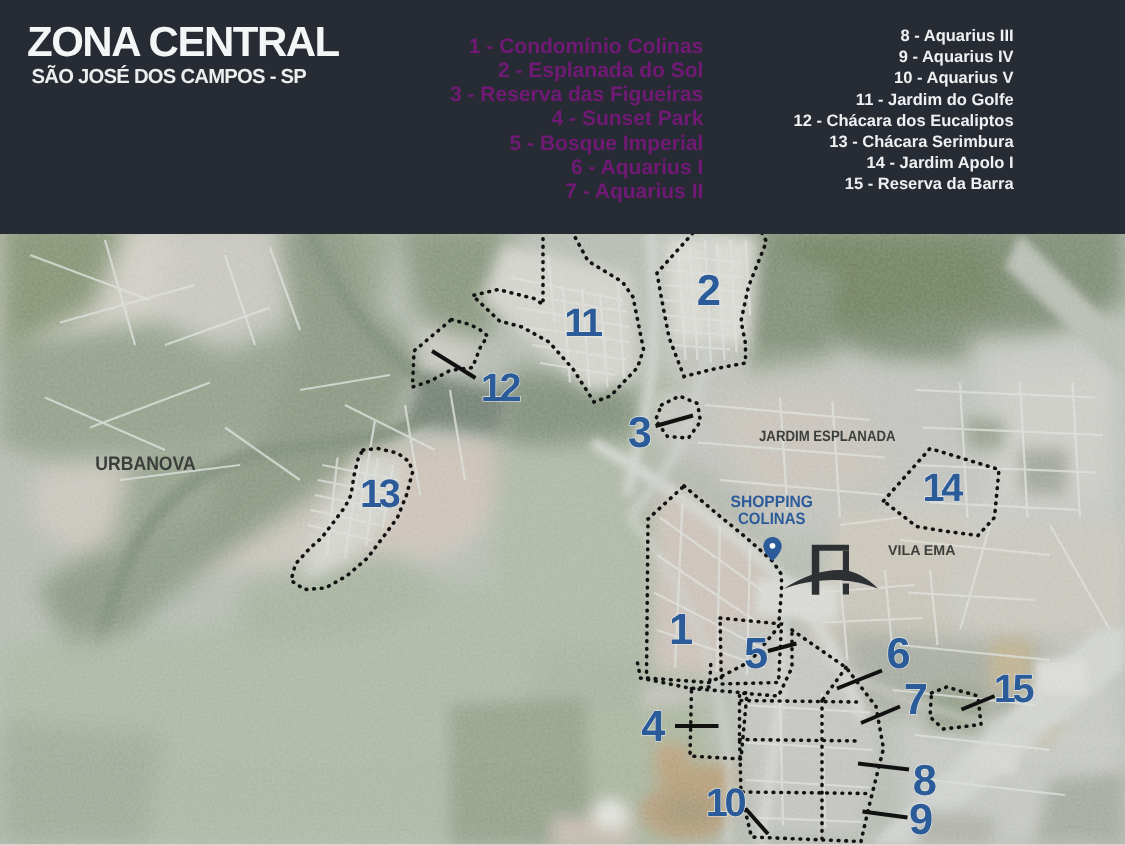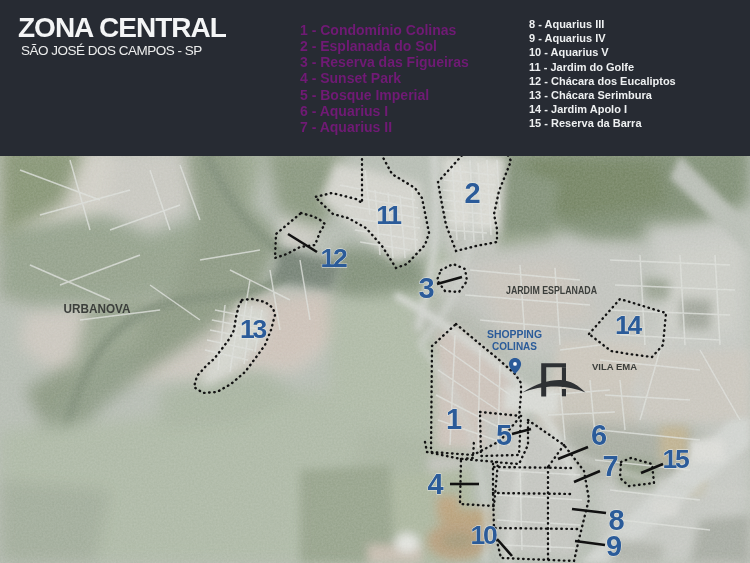--- a/index.html
+++ b/index.html
@@ -1,22 +1,22 @@
 <!DOCTYPE html>
 <html lang="pt"><head>
 <meta charset="utf-8">
 <title>Zona Central</title>
 <style>
   html,body{margin:0;padding:0;background:#fff;}
   .page{position:relative;width:750px;height:563px;overflow:hidden;
         font-family:"Liberation Sans",sans-serif;background:#b5bdb3;}
   .hdr{position:absolute;left:0;top:0;width:750px;height:156px;background:#272b33;z-index:5;}
-  .title,.subtitle,.leg1,.leg2{z-index:6;}
+  .title,.subtitle,.leg1,.leg2{z-index:6;text-align:right;}
   .title{position:absolute;left:18px;top:12px;color:#f4f5f6;font-size:28px;font-weight:bold;letter-spacing:-1px;}
-  .subtitle{position:absolute;left:21px;top:43px;color:#eceded;font-size:13.5px;font-weight:normal;letter-spacing:-0.5px;}
+  .subtitle{position:absolute;left:21px;top:43px;color:#eceded;font-size:13.5px;font-weight:bold;letter-spacing:-0.5px;}
   .leg1{position:absolute;left:300px;top:21.5px;color:#701a75;font-size:14px;font-weight:bold;line-height:16.3px;white-space:pre;}
   .leg2{position:absolute;left:529px;top:17px;color:#eef0f1;font-size:11px;font-weight:bold;line-height:14.2px;white-space:pre;}
   svg{position:absolute;left:0;top:0;}
 </style>
 </head>
 <body>
 <div class="page">
 
   <svg width="750" height="563" viewBox="0 0 750 563">
     <defs>

